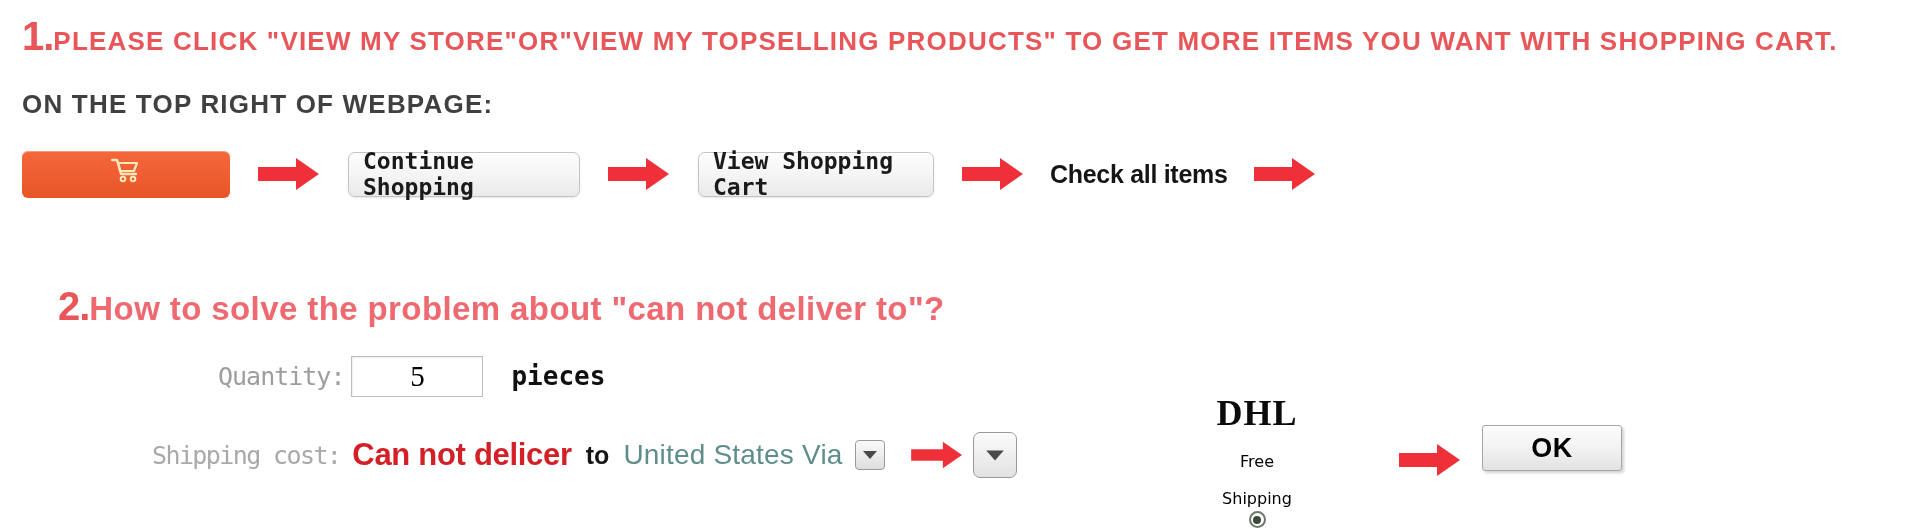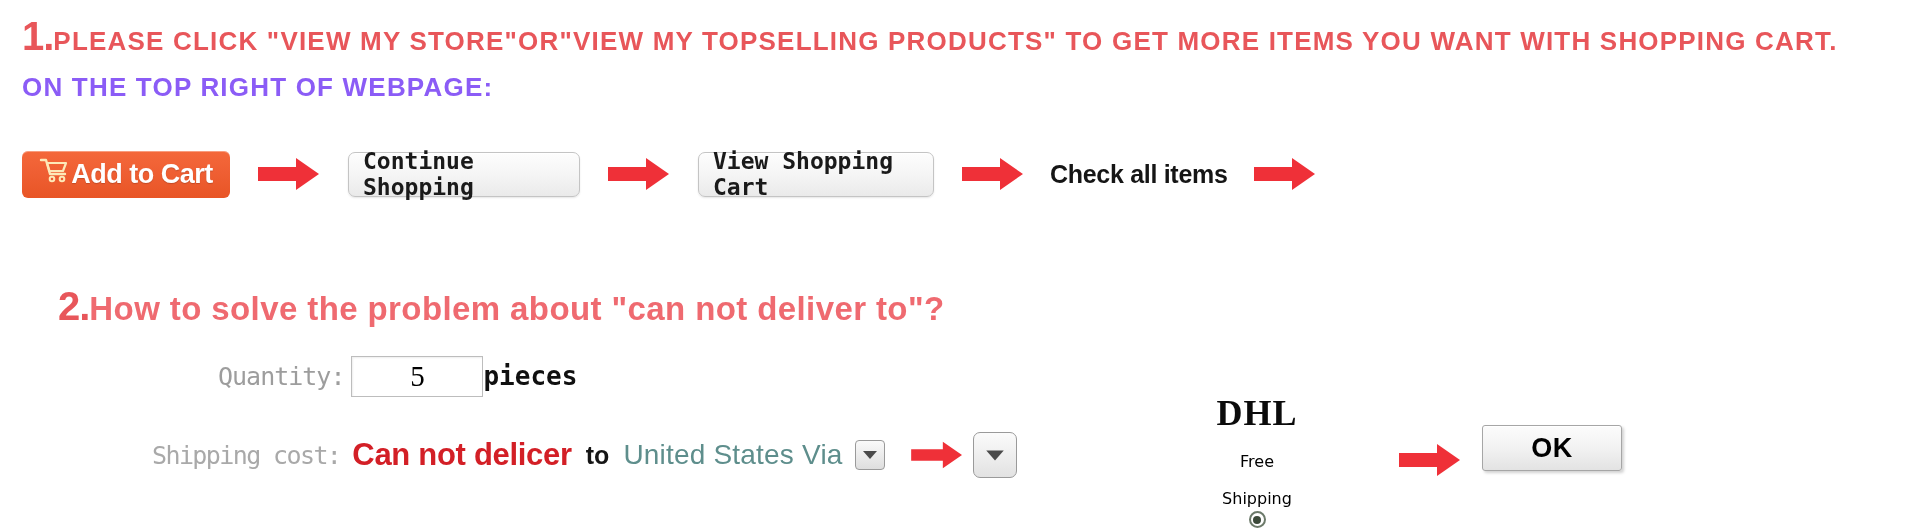--- a/index.html
+++ b/index.html
@@ -33,25 +33,25 @@
   .head-text-1 {
     font-family: "Liberation Sans", sans-serif;
     font-size: 26px;
     font-weight: bold;
     color: #e8565a;
     letter-spacing: 1.2px;
   }
   .headline-1b {
     position: absolute;
     left: 22px;
-    top: 72px;
+    top: 89px;
     font-family: "Liberation Sans", sans-serif;
     font-size: 26px;
     font-weight: bold;
-    color: #8b5cf6;
+    color: #404040;
     letter-spacing: 1.2px;
     white-space: nowrap;
   }
 
   
   .flow-row {
     position: absolute;
     left: 22px;
     top: 139px;
     display: flex;
@@ -184,20 +184,21 @@
     display: flex;
     align-items: center;
     justify-content: center;
     font-family: "Liberation Serif", serif;
     font-size: 29px;
     color: #000000;
     box-sizing: border-box;
     cursor: text;
   }
   .qty-unit {
+    margin-left: 28px;
     font-family: "DejaVu Sans Mono", monospace;
     font-size: 26px;
     font-weight: bold;
     color: #101010;
     white-space: nowrap;
   }
 
   
   .ship-row {
     position: absolute;
@@ -353,21 +354,20 @@
 
   <div class="btn-addtocart">
     <span class="cart-glyph">
       <svg width="30" height="26" viewBox="0 0 30 26" aria-hidden="true">
         <path d="M2 3 L7 3 L11 17 L26 17" fill="none" stroke="#fde9b8" stroke-width="2.4" stroke-linecap="round" stroke-linejoin="round"></path>
         <path d="M8 6 L27 6 L24 14 L10.5 14 Z" fill="none" stroke="#fde9b8" stroke-width="2.2" stroke-linejoin="round"></path>
         <circle cx="13" cy="22" r="2.3" fill="none" stroke="#fde9b8" stroke-width="2"></circle>
         <circle cx="23" cy="22" r="2.3" fill="none" stroke="#fde9b8" stroke-width="2"></circle>
       </svg>
     </span>
-    <span>Add to Cart</span>
   </div>
 
   <div class="gap-a"></div>
   <svg class="arrow-red" width="62" height="36" viewBox="0 0 62 36">
     <path d="M0 11 L38 11 L38 2 L61 18 L38 34 L38 25 L0 25 Z" fill="#ef3038"></path>
   </svg>
   <div class="gap-a"></div>
 
   <div class="btn-gray btn-continue">
     <span>Continue Shopping</span>

